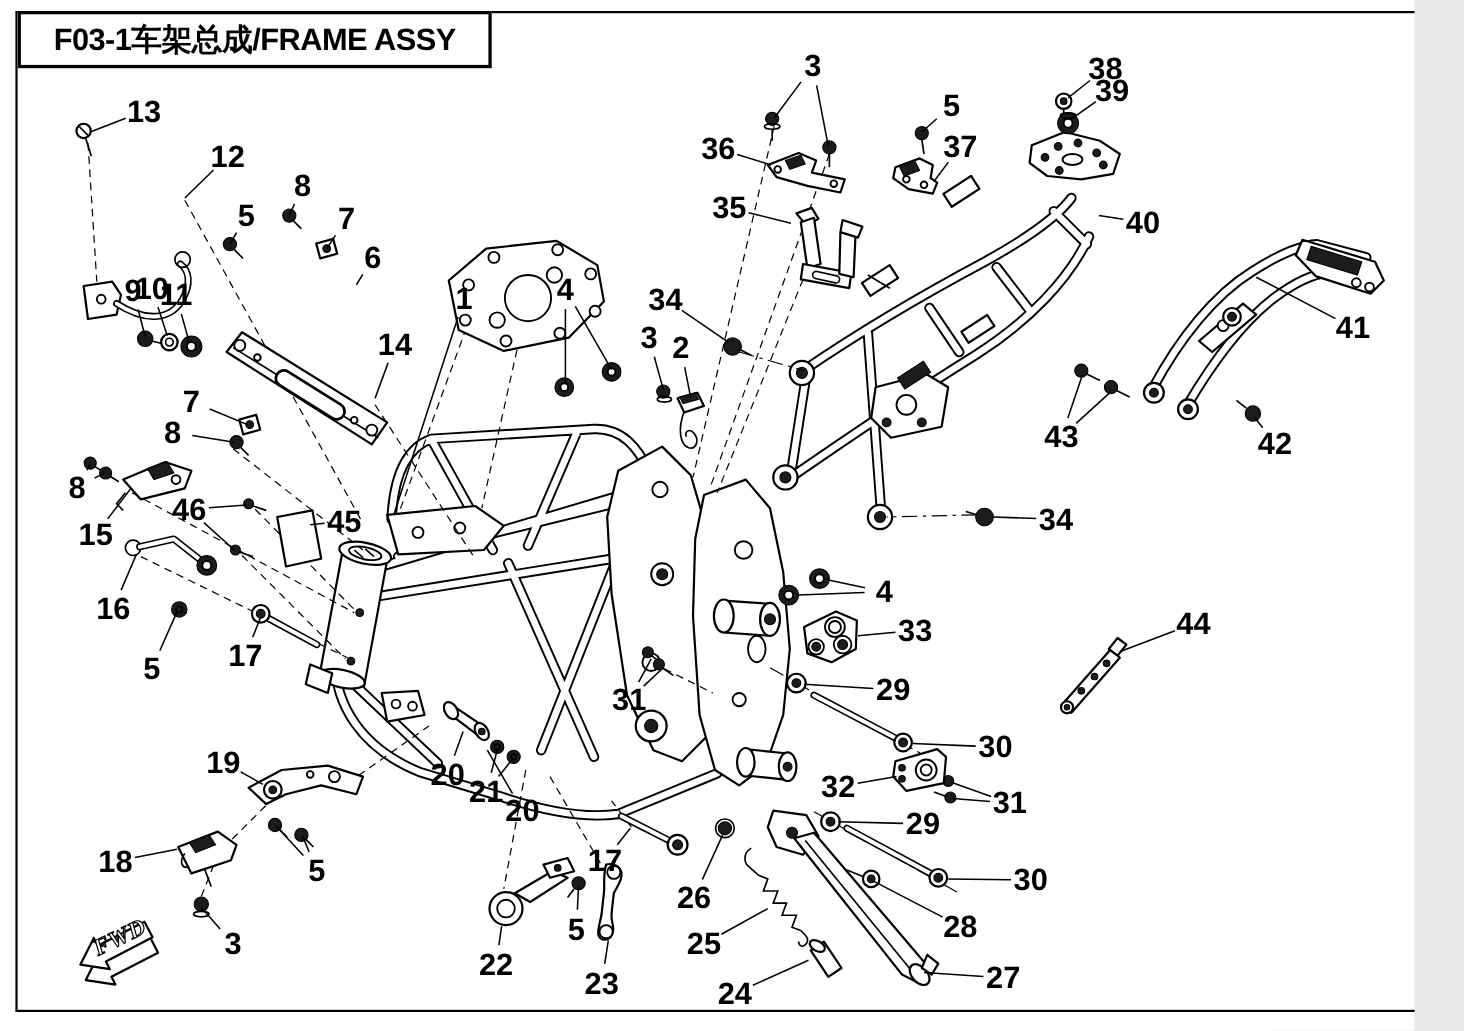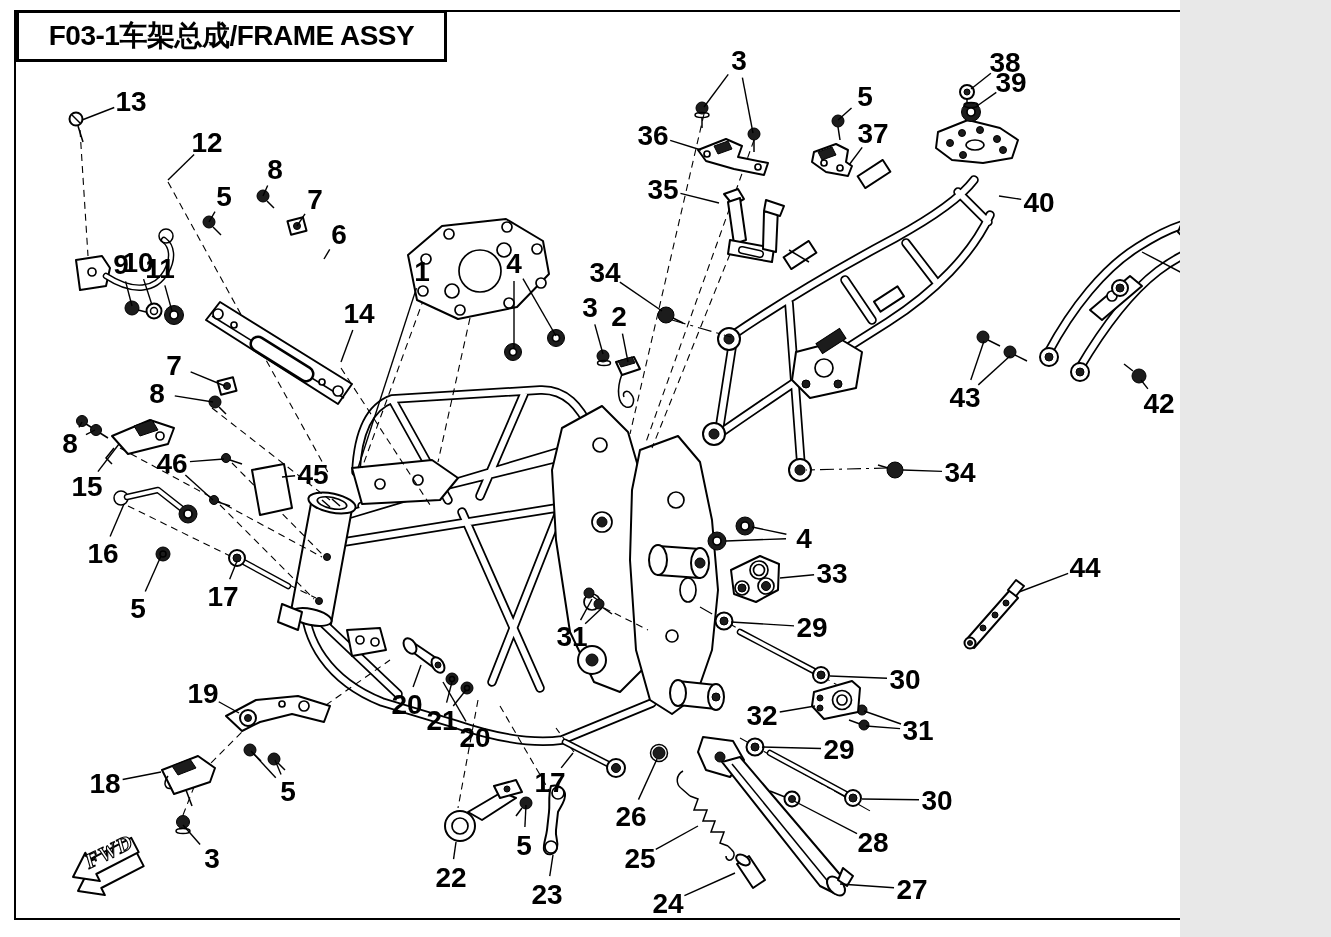--- a/index.html
+++ b/index.html
@@ -1,16 +1,16 @@
 <!DOCTYPE html>
 <html><head>
 <meta charset="utf-8">
 <style>
   html,body{margin:0;padding:0;background:#e8e8e8;}
-  .page{position:relative;width:1180px;height:937px;background:#fff;font-family:"Liberation Sans",sans-serif;overflow:hidden;}
+  .page{position:relative;width:1286px;height:937px;background:#fff;font-family:"Liberation Sans",sans-serif;overflow:hidden;}
   .page-border{position:absolute;left:14px;top:10px;width:1299px;height:910px;border:2px solid #000;box-sizing:border-box;}
   .title-box{position:absolute;left:16px;top:10px;width:431px;height:52px;border:3px solid #000;box-sizing:border-box;background:#fff;display:flex;align-items:center;justify-content:center;z-index:5;}
   .title-box span{font-weight:700;font-size:28px;letter-spacing:-0.5px;white-space:nowrap;}
   svg.diagram{position:absolute;left:0;top:0;width:1331px;height:937px;z-index:3;}
   
   .tube-o{fill:none;stroke:#000;stroke-width:9.5;stroke-linecap:round;stroke-linejoin:round;}
   .tube-i{fill:none;stroke:#fff;stroke-width:6;stroke-linecap:round;stroke-linejoin:round;}
   .tube2-o{fill:none;stroke:#000;stroke-width:6.5;stroke-linecap:round;stroke-linejoin:round;}
   .tube2-i{fill:none;stroke:#fff;stroke-width:3.6;stroke-linecap:round;stroke-linejoin:round;}
   .plate{fill:#fff;stroke:#000;stroke-width:2;stroke-linejoin:round;}

